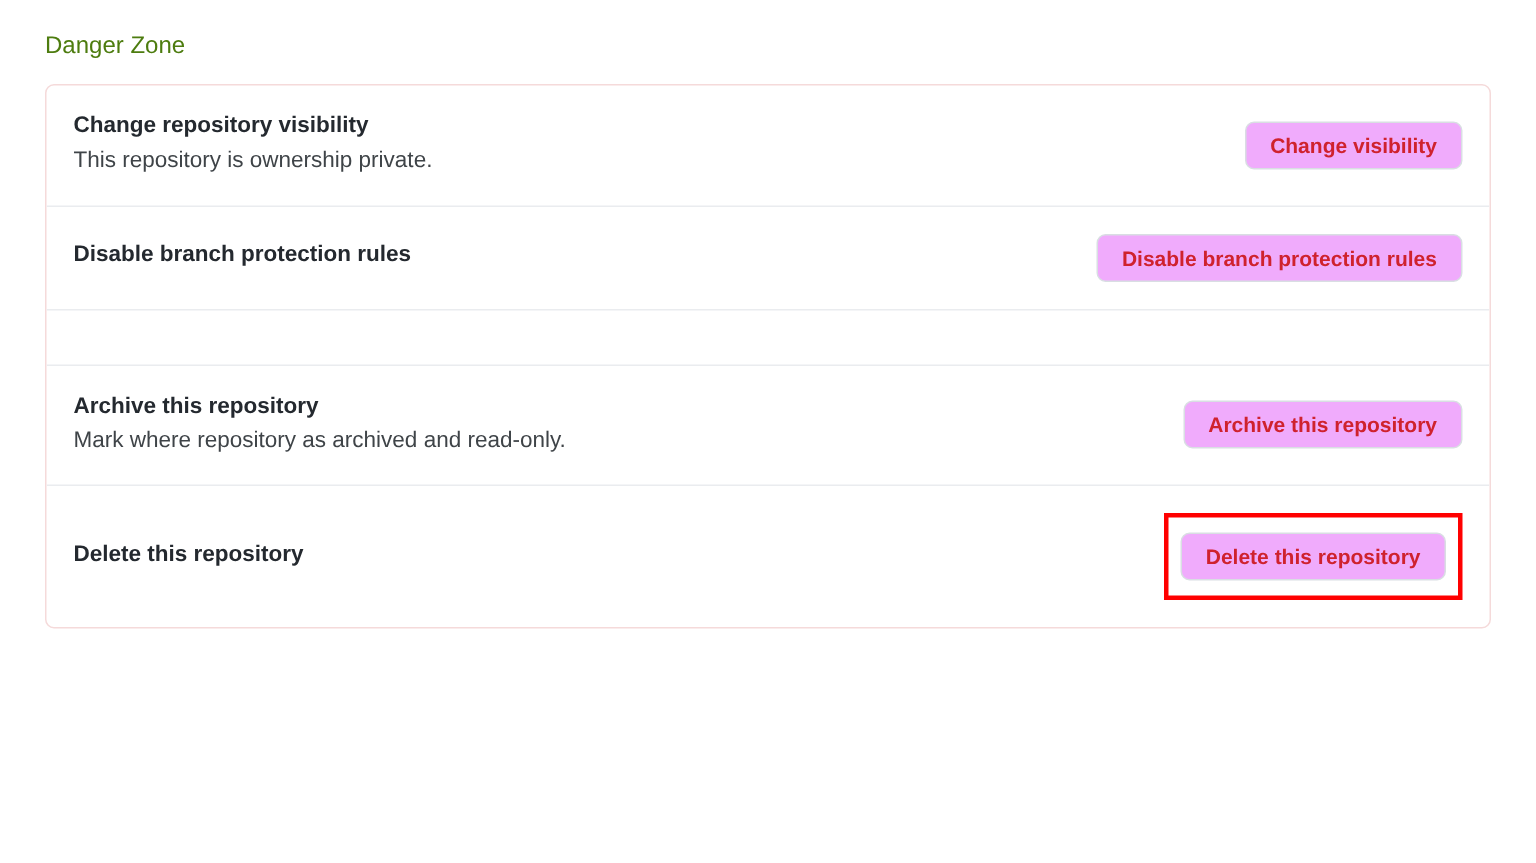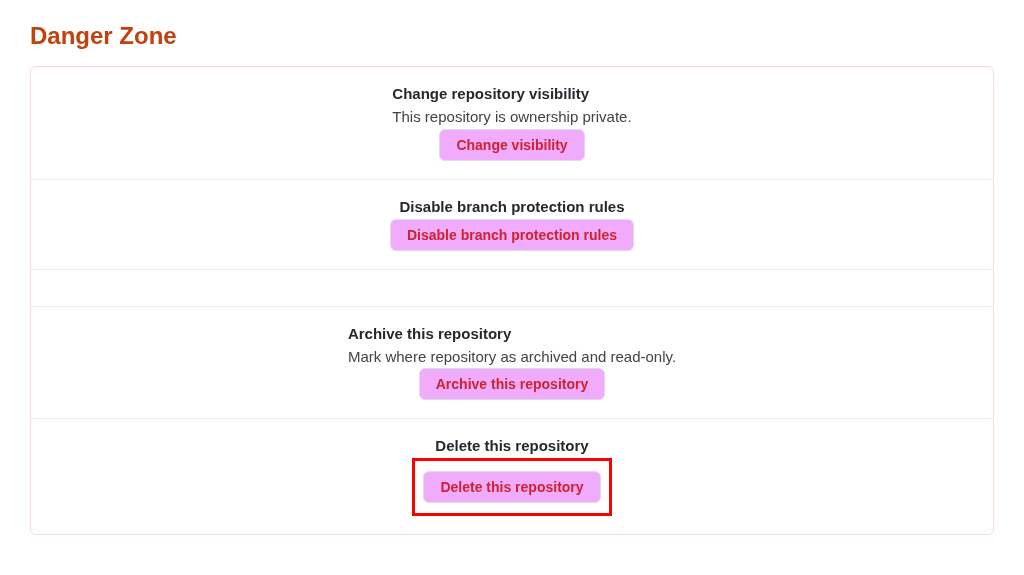--- a/index.html
+++ b/index.html
@@ -7,37 +7,37 @@
       margin: 0;
       padding: 0;
     }
     body {
       font-family: -apple-system, BlinkMacSystemFont, "Segoe UI", Helvetica, Arial, sans-serif;
       background: #ffffff;
       color: #24292f;
       padding: 22px 30px;
     }
     .section-title {
-      font-size: 24px;
-      font-weight: 700;
-      color: #c2410c;
+      font-size: 16px;
+      font-weight: 400;
+      color: #4d7c0f;
       margin-bottom: 16px;
     }
     .danger-box {
       border: 1px solid #f5dada;
       border-radius: 6px;
       overflow: hidden;
     }
     .danger-item {
       display: flex;
       align-items: center;
       justify-content: center;
       padding: 18px 18px;
       border-bottom: 1px solid #eaecef;
-      flex-direction: column;
+      gap: 24px;
     }
     .danger-item:last-child {
       border-bottom: none;
     }
     .item-text {
       flex: 1;
       min-width: 0;
     }
     .item-title {
       font-size: 15px;

